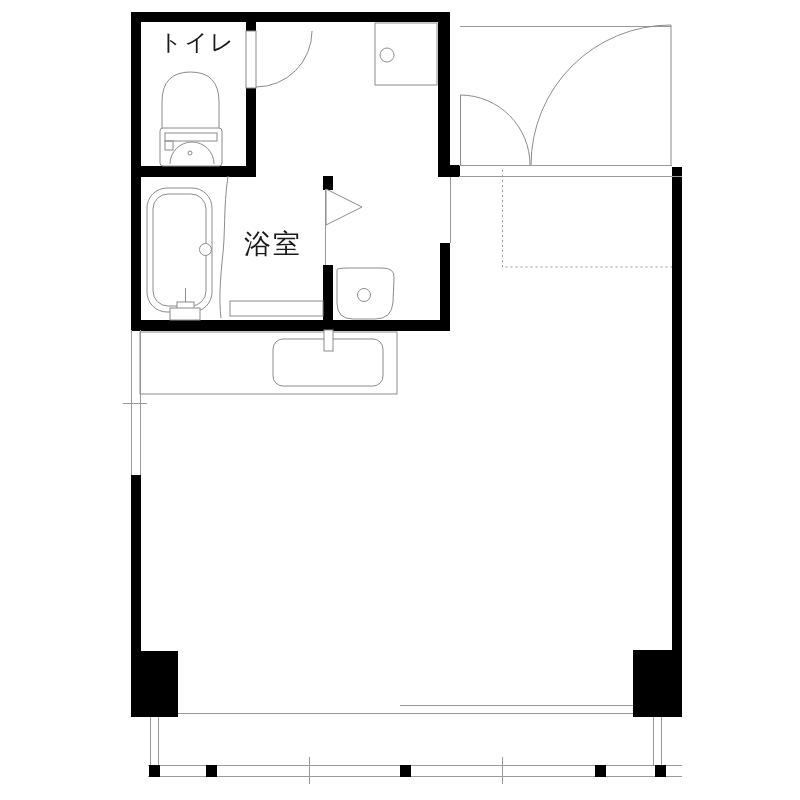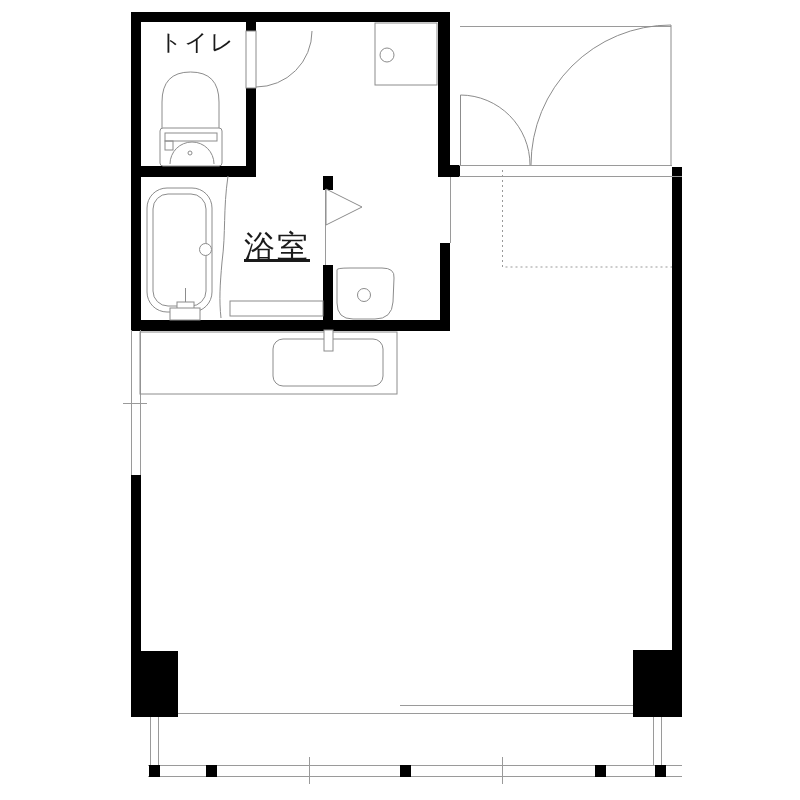--- a/index.html
+++ b/index.html
@@ -7,21 +7,21 @@
         font-family:"Liberation Sans","DejaVu Sans",sans-serif;overflow:hidden;}
   svg{position:absolute;left:0;top:0;}
   .walls rect{fill:var(--wall,#000);stroke:none;}
   .post{fill:var(--wall,#000);}
   .ln{stroke:var(--line,#9a9a9a);stroke-width:1;fill:none;}
   .fx{stroke:var(--fixture,#8c8c8c);stroke-width:1;fill:#ffffff;}
   .fxo{stroke:var(--fixture,#8c8c8c);stroke-width:1;fill:none;}
   .dot{stroke:var(--dotted,#999);stroke-width:1;fill:none;stroke-dasharray:2 3;}
   .room-label{position:absolute;color:var(--text,#1a1a1a);letter-spacing:2px;white-space:nowrap;}
   .label-toilet{left:159px;top:27px;font-size:23px;}
-  .label-bath{left:244px;top:226px;font-size:31px;text-decoration:underline;}
+  .label-bath{left:244px;top:226px;font-size:27px;}
 </style>
 </head>
 <body>
 
 <div class="plan">
   <svg width="800" height="800" viewBox="0 0 800 800">
 
     <g class="walls">
       <rect x="131" y="12" width="319" height="10"></rect>
       <rect x="131" y="12" width="10" height="318"></rect>

